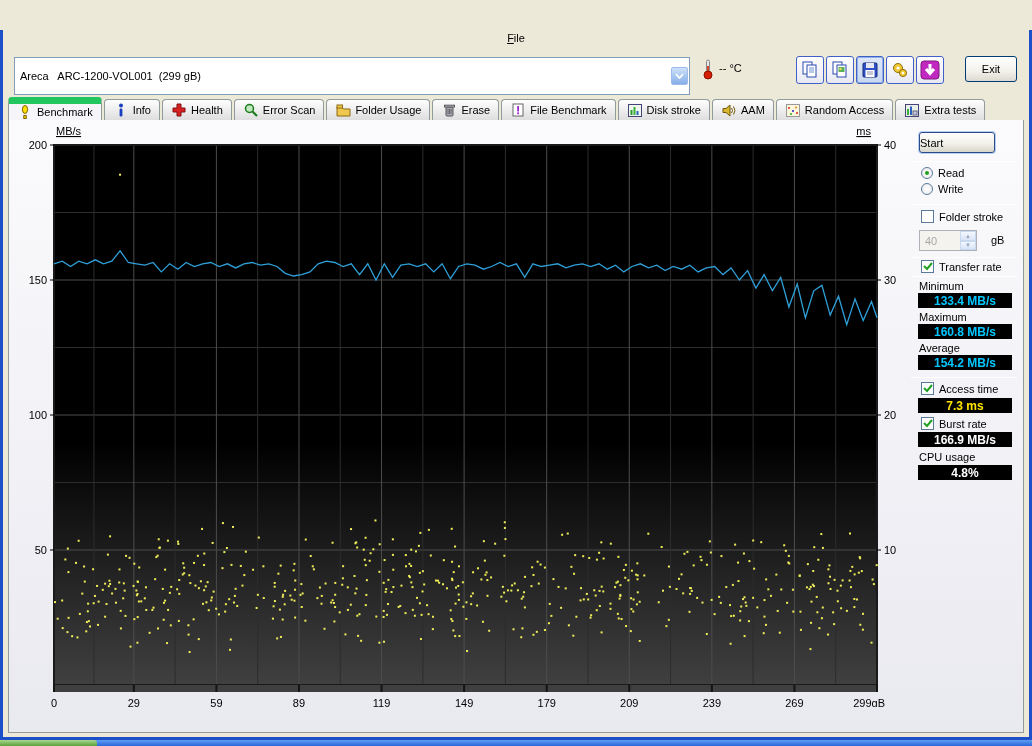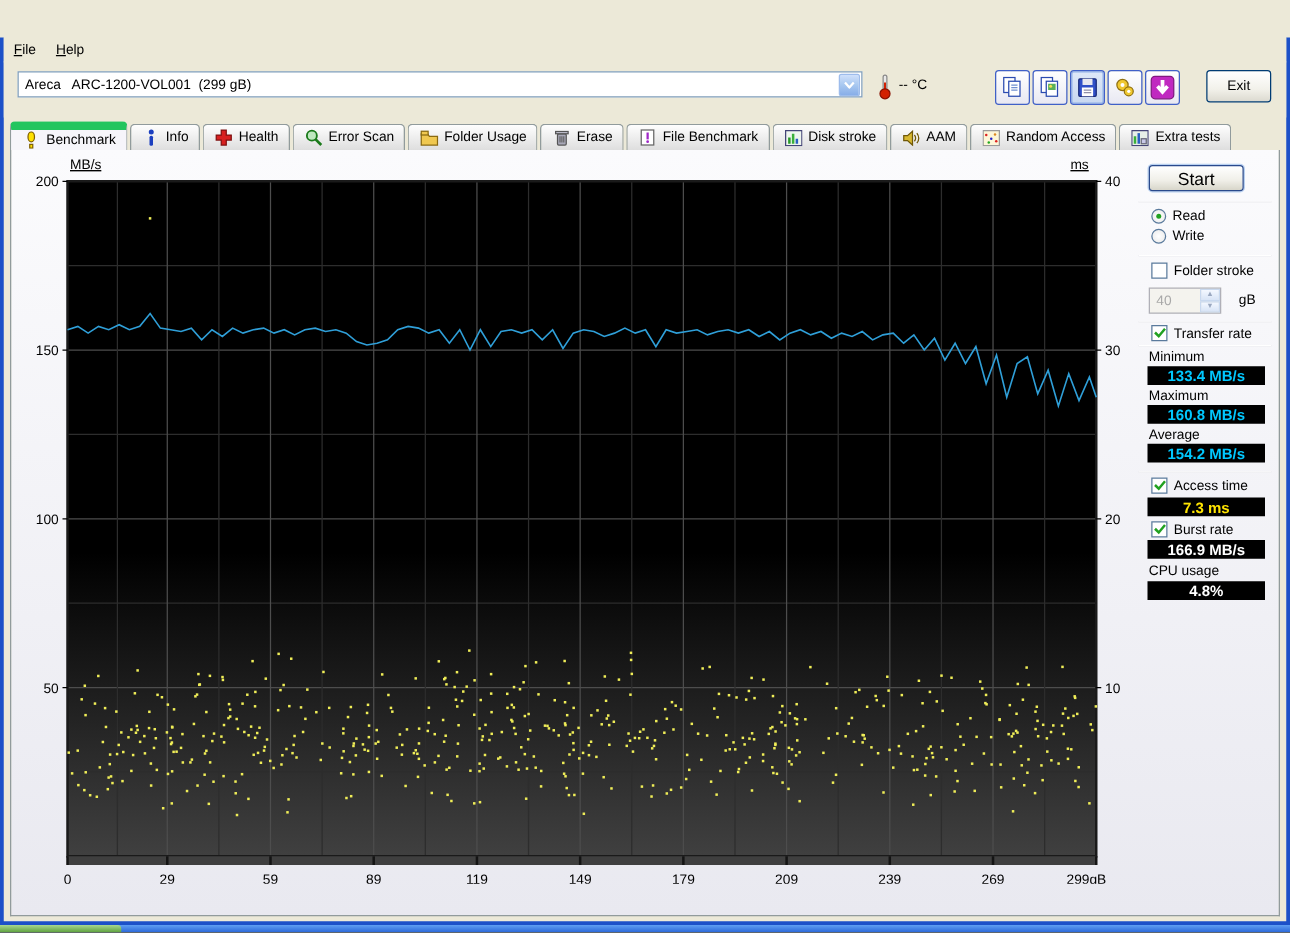--- a/index.html
+++ b/index.html
@@ -11,26 +11,26 @@
     display:flex;align-items:center;padding:0 6px;}
   #title-text{color:#fff;font-weight:bold;font-size:13px;text-shadow:1px 1px 1px #10306e;margin-left:6px;flex:1;}
   .winbtn{width:21px;height:21px;border-radius:3px;margin-left:2px;border:1px solid #fff;
     background:linear-gradient(180deg,#8fb4ee 0%,#4a7de0 40%,#2a57c8 100%);
     display:flex;align-items:center;justify-content:center;}
   .winbtn.close{background:linear-gradient(180deg,#f0a088 0%,#e0573a 40%,#c63a1e 100%);}
   #window-frame{position:absolute;left:0;top:30px;width:1032px;height:710px;
     border-left:3px solid #1c50c8;border-right:3px solid #1c50c8;border-bottom:3px solid #1c50c8;
     background:#ece9d8;}
   #menubar{position:absolute;left:3px;top:30px;width:1026px;height:20px;background:#ece9d8;
-    display:flex;align-items:center;font-size:11px;border-bottom:1px solid #ece9d8;}
+    display:flex;align-items:center;font-size:11px;border-bottom:1px solid #ece9d8;flex-direction:column;}
   .menu-item{padding:2px 8px;color:#000;}
   .menu-item::first-letter{text-decoration:underline;}
   
   #toolbar{position:absolute;left:3px;top:50px;width:1026px;height:44px;background:#ece9d8;}
-  #drive-combo{position:absolute;left:11px;top:7px;width:676px;height:21px;background:#fff;
+  #drive-combo{position:absolute;left:11px;top:7px;width:676px;height:38px;background:#fff;
     border:1px solid #7f9db9;display:flex;align-items:center;}
   #drive-combo .val{flex:1;font-size:11px;padding-left:5px;color:#000;white-space:pre;}
   #combo-btn{width:17px;height:18px;margin:1px;border:1px solid #9dbcec;border-radius:2px;
     background:linear-gradient(180deg,#cfe0fb,#a8c8f0 50%,#88aee8);display:flex;align-items:center;justify-content:center;}
   #thermo{position:absolute;left:699px;top:8px;}
   #temp-text{position:absolute;left:716px;top:12px;font-size:11px;color:#000;}
   .tbtn{position:absolute;top:6px;width:28px;height:28px;border:1px solid #4060c8;border-radius:3px;
     background:linear-gradient(180deg,#ffffff,#e8e8f2);display:flex;align-items:center;justify-content:center;}
   .tbtn.pressed{background:linear-gradient(180deg,#dfe8f8,#c8d8f0);box-shadow:inset 0 0 0 1px #8fb0e8;}
   #exit-btn{position:absolute;left:962px;top:6px;width:52px;height:26px;border:1px solid #003c74;border-radius:3px;
@@ -43,21 +43,21 @@
     background:linear-gradient(180deg,#fefefe,#dedede);}
   .tab.active{height:23px;background:#f6f5fa;border-top:7px solid #22c55e;position:relative;z-index:2;}
   .tab .ticon{width:16px;height:14px;display:inline-flex;align-items:center;justify-content:center;}
   
   #content{position:absolute;left:8px;top:120px;width:1016px;height:613px;
     border:1px solid #919b9c;border-top:none;background:linear-gradient(180deg,#fbfbfd,#e9e9f0);}
   #chart-wrap{position:absolute;left:2px;top:2px;}
   
   .rp-sep{position:absolute;left:902px;width:106px;height:1px;background:#cfcfd8;border-bottom:1px solid #fff;}
   #start-btn{position:absolute;left:910px;top:12px;width:76px;height:21px;border:1px solid #2a4a8c;border-radius:3px;
-    background:linear-gradient(180deg,#ffffff,#f0efe8 60%,#d8d6ca);font-size:14px;display:flex;align-items:center;justify-content:center;
+    background:linear-gradient(180deg,#ffffff,#f0efe8 60%,#d8d6ca);font-size:11px;display:flex;align-items:center;justify-content:flex-start;
     box-shadow:0 0 0 1px #b8d0f0;}
   .radio-row,.cb-row{position:absolute;display:flex;align-items:center;gap:5px;font-size:11px;color:#000;}
   .radio{width:12px;height:12px;border-radius:50%;border:1px solid #5a7a9c;background:radial-gradient(#fff,#e8e8e8);position:relative;}
   .radio.sel::after{content:"";position:absolute;left:3px;top:3px;width:4px;height:4px;border-radius:50%;background:#21a121;}
   .cbox{width:13px;height:13px;border:1px solid #5a7a9c;background:#fff;display:flex;align-items:center;justify-content:center;}
   .spin{position:absolute;left:910px;top:110px;width:58px;height:21px;border:1px solid #b0b0b8;background:#f4f3ee;display:flex;}
   .spin .sval{flex:1;font-size:11px;color:#a8a8a8;display:flex;align-items:center;padding-left:5px;}
   .spin .arrows{width:16px;display:flex;flex-direction:column;}
   .spin .arrows div{flex:1;border:1px solid #c8d8ee;background:linear-gradient(#f4f8ff,#d8e4f6);
     display:flex;align-items:center;justify-content:center;font-size:6px;color:#9aa8c0;}

